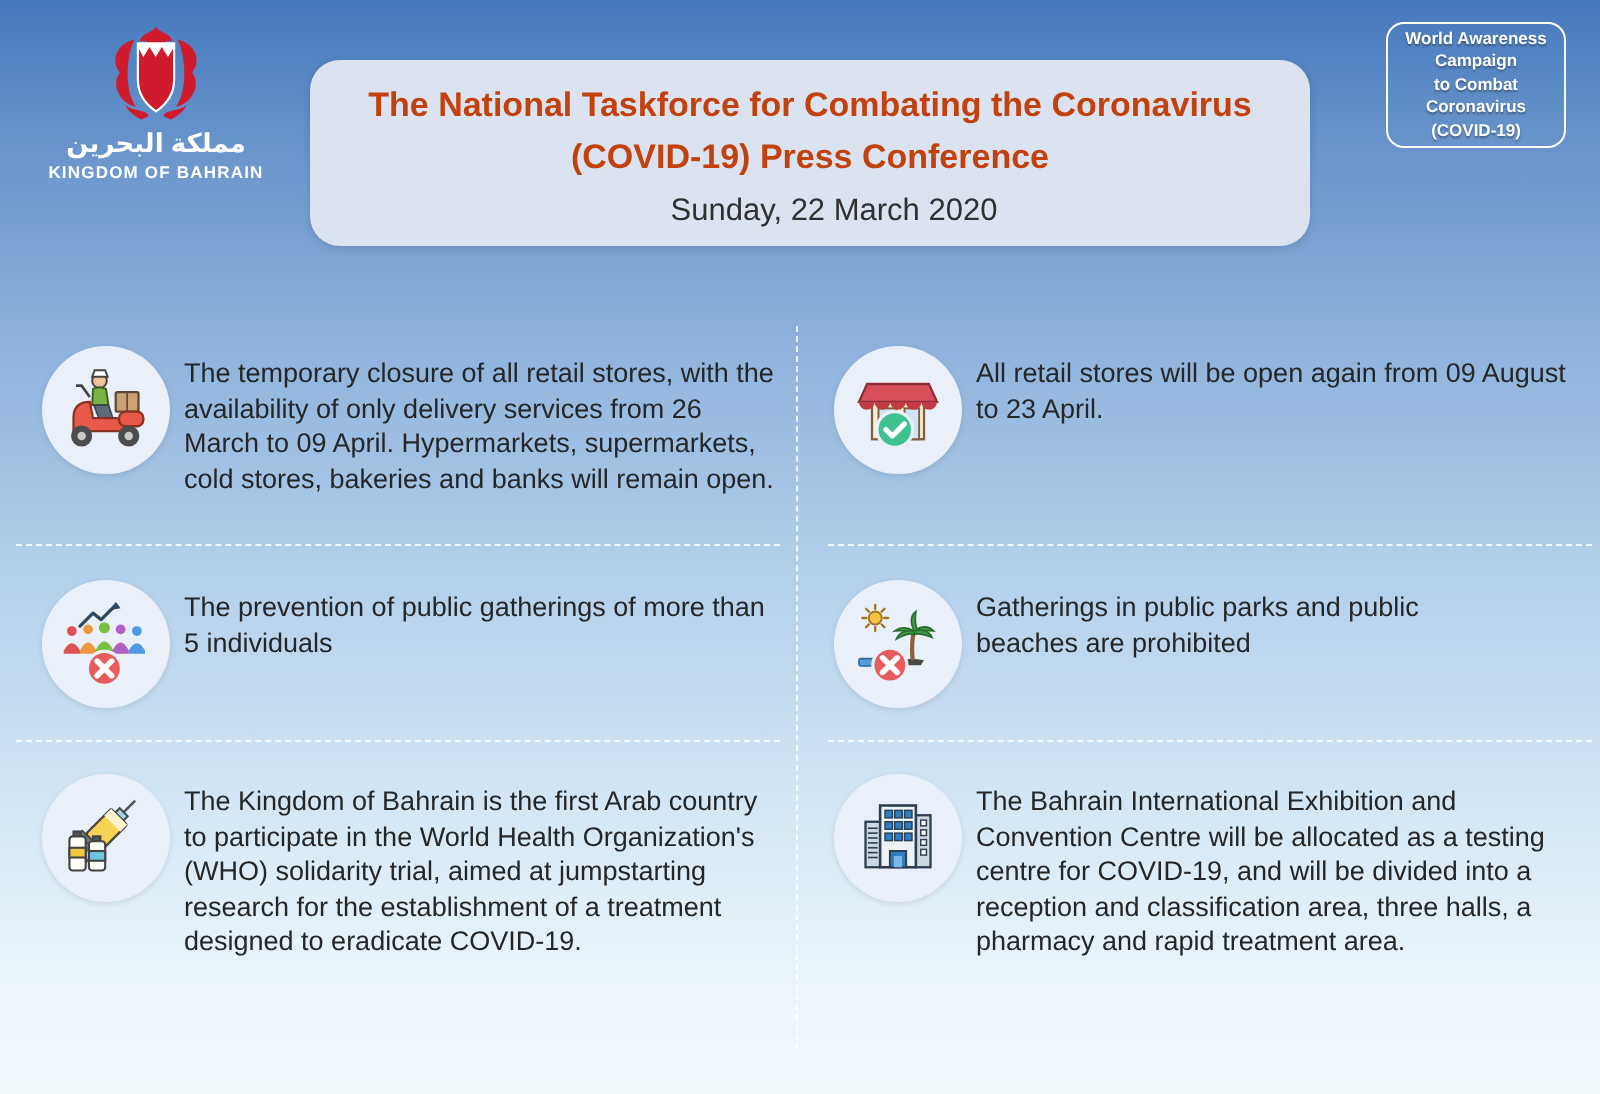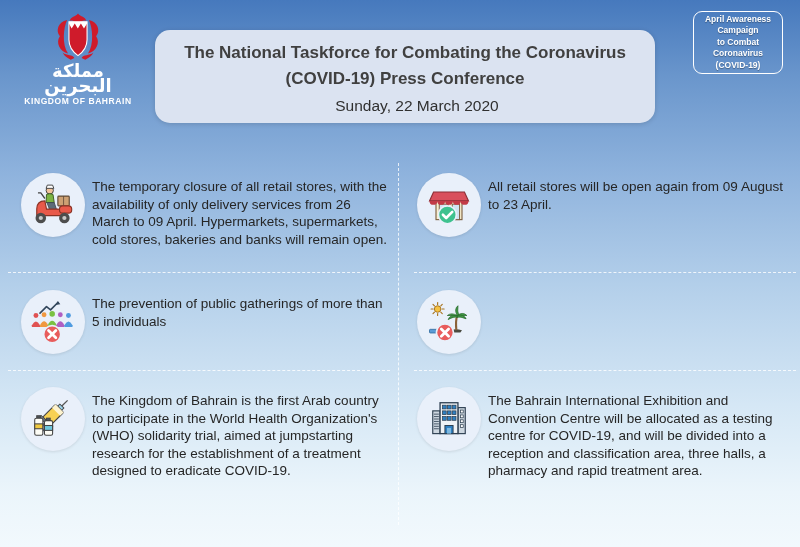--- a/index.html
+++ b/index.html
@@ -3,26 +3,26 @@
 <meta charset="utf-8">
 <style>
   html,body{margin:0;padding:0;}
   body{width:800px;height:547px;overflow:hidden;font-family:"Liberation Sans","DejaVu Sans",sans-serif;}
   .page{position:relative;width:800px;height:547px;
     background:linear-gradient(to bottom,#4679bd 0%,#6a96cc 14%,#8fb3dd 32%,#b3cfea 52%,#d5e7f5 74%,#ebf5fb 90%,#f2f9fd 100%);}
 
   
   .logo{position:absolute;left:18px;top:12px;width:120px;text-align:center;color:#fff;}
   .logo svg{display:block;margin:0 auto;}
-  .logo-arabic{font-size:18px;line-height:15px;font-weight:bold;direction:rtl;}
+  .logo-arabic{font-size:13px;line-height:15px;font-weight:bold;direction:rtl;}
   .logo-country{font-family:Liberation Sans, sans-serif;font-size:8.5px;letter-spacing:0.6px;font-weight:bold;margin-top:2px;}
 
   .header-box{position:absolute;left:155px;top:30px;width:500px;height:93px;background:#dbe3f1;
     border-radius:15px;box-shadow:0 1px 5px rgba(0,0,0,0.15);text-align:center;padding-top:0;}
-  .header-title{color:#404040;font-weight:bold;font-size:17px;line-height:26px;margin-top:10px;}
+  .header-title{color:#c2410c;font-weight:bold;font-size:17px;line-height:26px;margin-top:10px;}
   .header-date{color:#303030;font-size:15.5px;line-height:24px;margin-top:2px;padding-left:24px;}
 
   .badge{position:absolute;left:693px;top:11px;width:88px;height:61px;border:1.5px solid #ffffff;
     border-radius:9px;display:flex;flex-direction:column;justify-content:center;text-align:center;
     color:#fff;font-weight:bold;font-size:8.5px;line-height:11.5px;text-shadow:0 1px 1px rgba(0,0,0,0.35);}
 
   
   .v-divider{position:absolute;left:398px;top:163px;height:362px;width:0;border-left:1.5px dashed rgba(255,255,255,0.8);}
   .h-divider{position:absolute;height:0;border-top:1.5px dashed rgba(255,255,255,0.8);}
   .hd-1l{top:272px;left:8px;width:382px;}
@@ -60,21 +60,21 @@
 
   <div class="header-box">
     <div class="header-title">
       <div>The National Taskforce for Combating the Coronavirus</div>
       <div>(COVID-19) Press Conference</div>
     </div>
     <div class="header-date">Sunday, 22 March 2020</div>
   </div>
 
   <div class="badge">
-    <span>April Awareness</span>
+    <span>World Awareness</span>
     <span>Campaign</span>
     <span>to Combat</span>
     <span>Coronavirus</span>
     <span>(COVID-19)</span>
   </div>
 
   <div class="v-divider"></div>
   <div class="h-divider hd-1l"></div>
   <div class="h-divider hd-1r"></div>
   <div class="h-divider hd-2l"></div>
@@ -161,20 +161,21 @@
           <path d="M42 24 Q49 19 54 24 Q47 23 42 26 Z"></path>
           <path d="M42 24 Q38 16 43 12 Q42 19 44 24 Z"></path>
           <path d="M42 24 Q50 22 53 28 Q46 25 42 26 Z"></path>
           <path d="M42 24 Q33 23 31 29 Q38 25 42 26 Z"></path>
         </g>
         <rect x="8" y="41" width="16" height="4.5" rx="1" fill="#5b9bd5" stroke="#2f6a9e" stroke-width="1"></rect>
         <circle cx="27" cy="45" r="10.5" fill="#e85c5c" stroke="#e9f0fa" stroke-width="2"></circle>
         <path d="M22.5 40.5 L31.5 49.5 M31.5 40.5 L22.5 49.5" stroke="#ffffff" stroke-width="3.4" stroke-linecap="round"></path>
       </svg>
     </div>
+    <p class="item-text w-narrow">Gatherings in public parks and public beaches are prohibited</p>
   </div>
 
   <div class="item r3 c1">
     <div class="icon-circle">
       <svg width="52" height="52" viewBox="0 0 64 64">
         <g transform="rotate(45 33 26)">
           <line x1="33" y1="2" x2="33" y2="12" stroke="#555" stroke-width="1.6"></line>
           <rect x="29.5" y="12" width="7" height="4" fill="#9bd1e8" stroke="#444" stroke-width="1.2"></rect>
           <rect x="26" y="16" width="14" height="22" rx="1.5" fill="#f7d154" stroke="#444" stroke-width="1.4"></rect>
           <rect x="26" y="16" width="14" height="6" fill="#fdf3cf"></rect>

